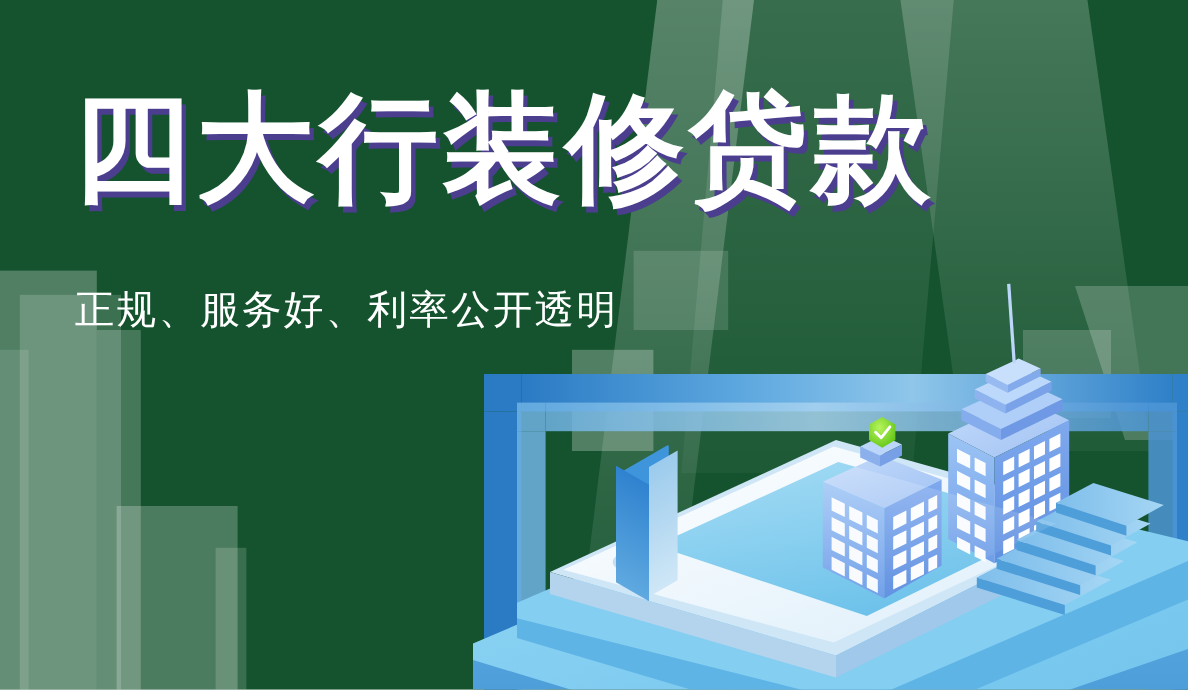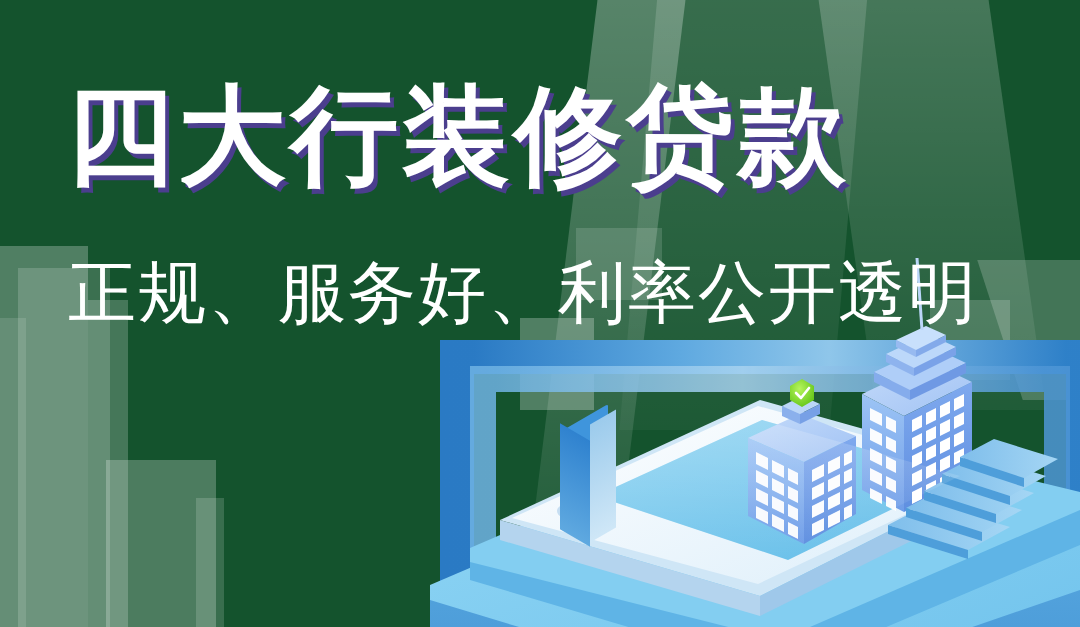--- a/index.html
+++ b/index.html
@@ -135,26 +135,26 @@
     color: #ffffff;
     letter-spacing: 4px;
     white-space: nowrap;
     font-family: "DejaVu Sans", "Liberation Sans", sans-serif;
     text-shadow: 4px 5px 0 #4B3E8E;
   }
   .subhead {
     position: absolute;
     left: 68px;
     top: 264px;
-    font-size: 68px;
+    font-size: 36px;
     line-height: 1.0;
     color: #ffffff;
     letter-spacing: 2px;
     white-space: nowrap;
-    font-family: Liberation Mono, monospace;
+    font-family: Liberation Sans, sans-serif;
   }
 </style>
 </head>
 <body>
 
 <div id="banner">
 
   <div class="bg-layer">
     <div class="ghost-bldg b1"></div>
     <div class="ghost-bldg b2"></div>

